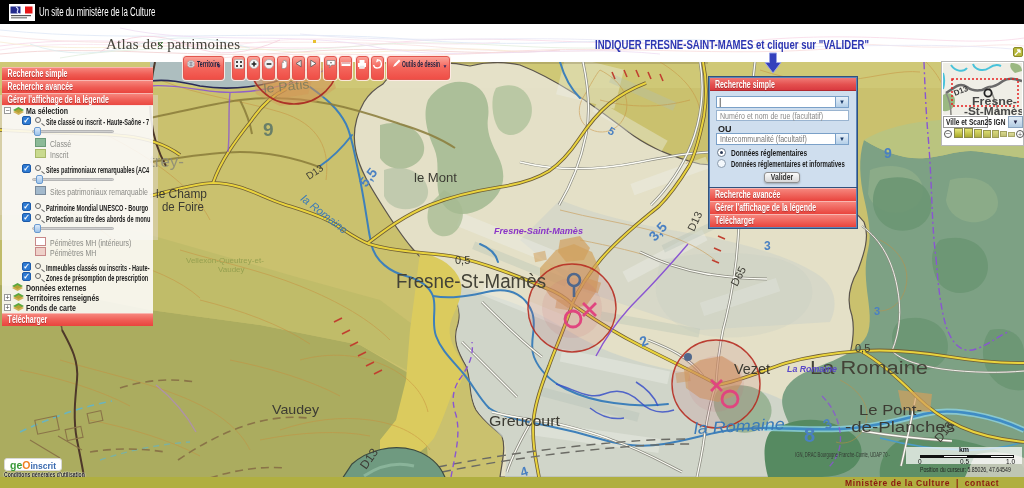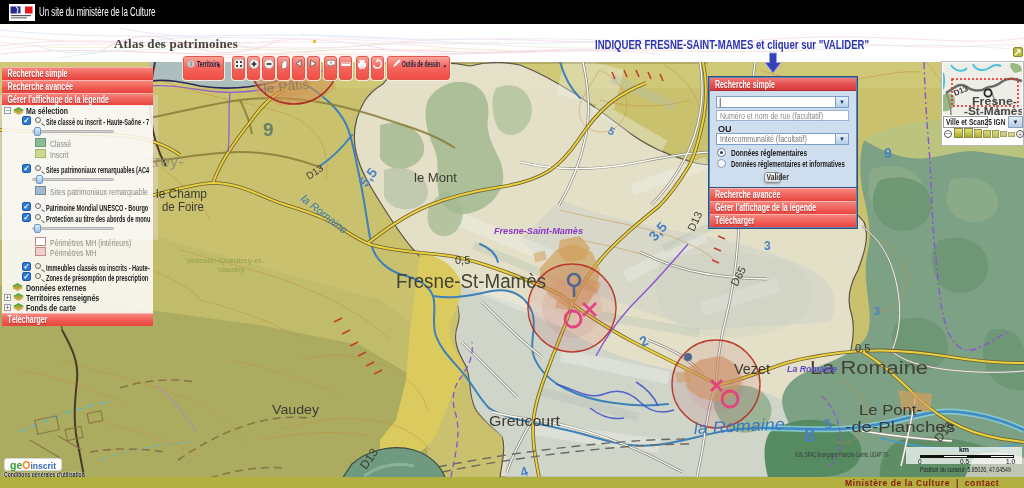--- a/index.html
+++ b/index.html
@@ -5,21 +5,21 @@
 html,body{width:1024px;height:488px;overflow:hidden;font-family:"Liberation Sans",sans-serif}
 #stage{position:absolute;top:0;left:0;width:1024px;height:488px;background:#fff}
 .abs{position:absolute}
 .nw{white-space:nowrap}
 #topbar{left:0;top:0;width:1024px;height:24px;background:#000}
 #logo{left:9px;top:4px;width:26px;height:17px;background:#fff}
 #sitetxt{left:39px;top:5px;color:#fff;font-size:12.5px;transform:scaleX(.63);transform-origin:0 0;white-space:nowrap}
 #menurow{left:0;top:24px;width:1024px;height:14px;font-size:8.5px;font-weight:bold;color:#26211c}
 #menurow span.mi{position:absolute;top:3px;transform:scaleX(.64);transform-origin:0 0;white-space:nowrap}
 .msep{position:absolute;top:2px;width:2px;height:10px;background:#c03030}
-#title{left:114px;top:36px;font-family:"Liberation Serif",serif;font-size:13px;font-weight:bold;letter-spacing:.2px;color:#45443c;white-space:nowrap}
+#title{left:106px;top:36px;font-family:"Liberation Serif",serif;font-size:15px;font-weight:normal;letter-spacing:.2px;color:#45443c;white-space:nowrap}
 .tbtn{position:absolute;top:56px;height:24px;border:1px solid #e2564e;border-radius:3px;background:linear-gradient(180deg,#fba49a 0%,#f4685e 45%,#ef4e46 100%);box-shadow:0 0 0 1px rgba(255,235,230,.9);color:#fff;font-size:9px;line-height:11px;text-align:right;white-space:nowrap}
 .tsq{width:13px}
 .tico{display:block;margin:1.5px auto 0}
 .rbar{position:absolute;left:2px;width:151px;height:12.5px;background:linear-gradient(180deg,#f6857c 0%,#ef5b53 55%,#e9443d 100%);border-top:1px solid #f9b6b0;color:#fff;font-weight:bold;font-size:10px;line-height:12px;text-shadow:0 1px 1px rgba(120,20,20,.5)}
 .rbar span{display:block;padding-left:8px;line-height:12px;transform:scaleX(.7);transform-origin:0 0;white-space:nowrap}
 #legend{left:2px;top:105px;width:151px;height:212px;background:rgba(253,252,250,.88);font-size:9px;color:#222}
 .lrow{position:absolute;left:0;width:151px;height:10px;white-space:nowrap}
 .cb{position:absolute;width:9px;height:9px;background:#2e7ad2;border:1px solid #1d5aa8;border-radius:2px;color:#fff;font-size:8px;line-height:8px;text-align:center;font-weight:bold}
 .mag{position:absolute;width:6px;height:6px;border:1.3px solid #666;border-radius:50%}
 .mag:after{content:"";position:absolute;width:3.5px;height:1.4px;background:#666;left:4.6px;top:5.6px;transform:rotate(40deg)}
@@ -565,21 +565,21 @@
 <div class="abs" style="left:7px;top:70px;width:9px;height:9px;border:1px solid #68788a;border-radius:50%;background:#fff">
         <span class="abs" style="left:2px;top:2px;width:3px;height:3px;border-radius:50%;background:#2a3a58"></span>
       </div>
 <div class="abs" style="left:21px;top:70px">
         <span class="bx" style="left:0;top:0;font-size:9.5px;line-height:9.5px;font-weight:bold;color:#1a1a1a;transform:scaleX(.69)">Données réglementaires</span>
       </div>
 <div class="abs" style="left:7px;top:81px;width:9px;height:9px;border:1px solid #8a9aac;border-radius:50%;background:#f4f8fc"></div>
 <div class="abs" style="left:21px;top:81px">
         <span class="bx" style="left:0;top:0;font-size:9.5px;line-height:9.5px;font-weight:bold;color:#1a1a1a;transform:scaleX(.63)">Données réglementaires et informatives</span>
       </div>
-<div class="abs" style="left:54px;top:94px;width:17px;height:11px;background:linear-gradient(180deg,#fbfbfb,#d8d8d8);border:1px solid #909090;border-radius:3px;box-shadow:0 1px 2px rgba(0,0,0,.25)">
+<div class="abs" style="left:54px;top:94px;width:36px;height:11px;background:linear-gradient(180deg,#fbfbfb,#d8d8d8);border:1px solid #909090;border-radius:3px;box-shadow:0 1px 2px rgba(0,0,0,.25)">
         <span style="display:block;line-height:9.5px;text-align:center;font-size:8.5px;font-weight:bold;color:#333;transform:scaleX(.8);transform-origin:50% 0;white-space:nowrap">Valider</span>
       </div>
 </div>
 <div class="abs" style="left:709px;top:188px;width:148px;border:1.5px solid #5b84b8;border-top:none;box-shadow:0 0 0 1px #31517c">
 <div style="height:13px;background:linear-gradient(180deg,#f6857c,#e9443d);border-top:1px solid #f9b6b0;color:#fff;font-weight:bold;font-size:10px;line-height:12px;text-shadow:0 1px 1px rgba(120,20,20,.5)">
         <span style="display:block;padding-left:7px;line-height:12px;transform:scaleX(.7);transform-origin:0 0;white-space:nowrap">Recherche avancée</span>
       </div>
 <div style="height:13px;background:linear-gradient(180deg,#f6857c,#e9443d);border-top:1px solid #f9b6b0;color:#fff;font-weight:bold;font-size:10px;line-height:12px;text-shadow:0 1px 1px rgba(120,20,20,.5)">
         <span style="display:block;padding-left:7px;line-height:12px;transform:scaleX(.7);transform-origin:0 0;white-space:nowrap">Gérer l'affichage de la légende</span>
       </div>

